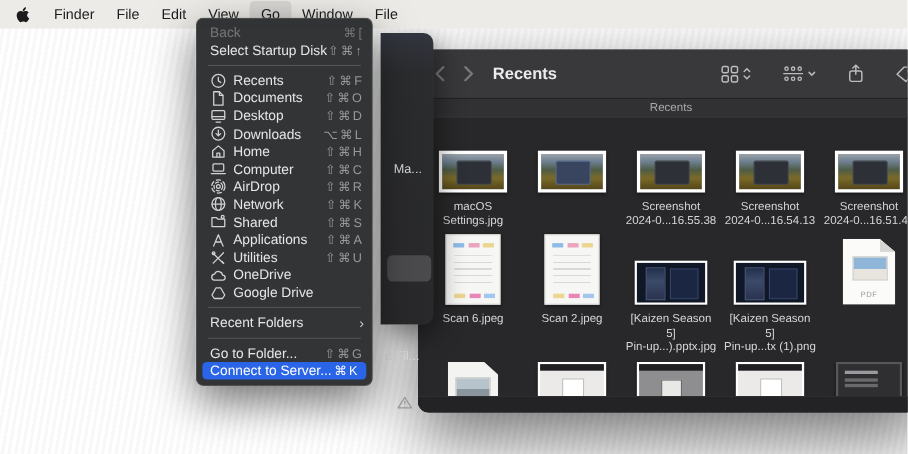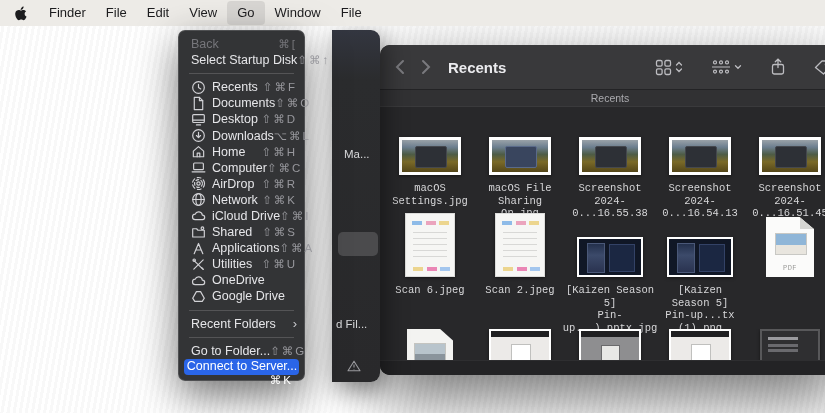--- a/index.html
+++ b/index.html
@@ -22,21 +22,21 @@
   
   .menubar { position:absolute; top:0; left:0; width:825px; height:26px;
     background:rgba(236,234,230,.96); display:flex; align-items:center;
     font-size:13px; color:#1c1c1e; z-index:50; }
   .menubar .apple { padding:0 12px 0 14px; display:flex; align-items:center; }
   .menubar .mb-item { padding:3px 10px; border-radius:4px; line-height:18px; }
   .menubar .mb-item.bold { font-weight:normal; }
   .menubar .mb-item.active { background:rgba(0,0,0,.09); }
 
   
-  .bg-dialog { position:absolute; left:332px; top:30px; width:48px; height:352px;
+  .bg-dialog { position:absolute; left:346px; top:30px; width:48px; height:265px;
     background:linear-gradient(180deg,#333640 0%, #2b2c2e 14%, #29292b 100%);
     border-radius:0 9px 9px 0; z-index:20;
     box-shadow:4px 8px 24px rgba(0,0,0,.45); }
   .bg-dialog .frag { position:absolute; color:#d8d9db; font-size:11.5px; white-space:nowrap; }
   .bg-dialog .frag1 { left:12px; top:118px; }
   .bg-dialog .frag2 { left:4px; top:288px; }
   .bg-dialog .mini-input { position:absolute; left:6px; top:202px; width:40px; height:24px;
     background:#4b4b4d; border:none; border-radius:5px; }
   .bg-dialog .warn { position:absolute; left:15px; top:330px; color:#9a9a9e; }
 
@@ -54,21 +54,21 @@
     display:flex; align-items:center; justify-content:center; }
   .fw-grouplabel { color:#ababaf; font-size:10.5px; }
   .fw-content { position:relative; height:calc(330px - 45px - 17px); background:#28282a; }
   .fw-bottom { position:absolute; left:0; right:0; bottom:0; height:15px;
     background:#232325; border-top:1px solid rgba(255,255,255,.05); z-index:5; }
 
   .file-row { position:absolute; left:0; width:460px; }
   .file-row.r1 { top:18px; }
   .file-row.r2 { top:106px; }
   .file-row.r3 { top:222px; height:32px; overflow:hidden; }
-  .cell { position:absolute; width:84px; display:flex; flex-direction:column; align-items:center;font-family:Liberation Mono, monospace; }
+  .cell { position:absolute; width:84px; display:flex; flex-direction:column; align-items:center; }
   .thumb-wrap { height:50px; display:flex; align-items:flex-end; justify-content:center; }
   .r2 .thumb-wrap { height:64px; }
   .r3 .thumb-wrap { height:48px; align-items:flex-start; }
   .flabel { margin-top:7px; text-align:center; font-size:10.5px; line-height:12.5px; color:#d6d6d8; }
 
   
   .th { position:relative; box-shadow:0 1px 3px rgba(0,0,0,.5); }
   .th-shot { width:62px; height:38px; border:3px solid #fff;
     background:linear-gradient(180deg,#9aa2a8 0%,#6d7f90 22%,#4e5c46 45%,#7a6a28 68%,#55471a 100%); }
   .th-shot::after { content:""; position:absolute; left:24%; top:18%; width:52%; height:62%;
@@ -103,31 +103,31 @@
     background:#fff; border:1px solid #c0c0be; }
   .th-window-gray { width:62px; height:44px; border:2px solid #fff; background:#8e8e90; }
   .th-window-gray::before { content:""; position:absolute; left:0; top:0; right:0; height:6px; background:#1f1f21; }
   .th-window-gray::after { content:""; position:absolute; left:34%; top:34%; width:30%; height:38%;
     background:#e8e8e6; border:1px solid #6a6a6c; }
   .th-dark-ui { width:60px; height:46px; border:2px solid #58585a; background:#2f2f31; }
   .th-dark-ui::before { content:""; position:absolute; left:6px; top:6px; width:30px; height:3px;
     background:#9a9a9e; box-shadow:0 7px 0 #6a6a6e, 0 12px 0 #6a6a6e, 0 26px 0 #9a9a9e, 14px 26px 0 #9a9a9e; }
 
   
-  .go-menu { position:absolute; left:178px; top:30px; width:127px;
+  .go-menu { position:absolute; left:178px; top:16px; width:161px;
     background:rgba(44,45,47,.97); border:1px solid rgba(255,255,255,.14);
     border-radius:7px; padding:5px 0; z-index:60;
     box-shadow:0 14px 40px rgba(0,0,0,.55);text-align:center; }
   .gm-item { height:16.1px; display:flex; align-items:center; padding:0 7px 0 12px;
     font-size:12.5px; color:#e6e6e9; position:relative; }
   .gm-item .gm-ic { width:21px; display:flex; align-items:center; color:#d2d2d6; flex:0 0 21px; }
   .gm-item .gm-label { white-space:nowrap; }
   .gm-item .gm-short { margin-left:auto; font-size:11.5px; color:#98989d; letter-spacing:2px; white-space:nowrap; }
   .gm-item.disabled .gm-label, .gm-item.disabled .gm-short { color:#76767b; }
-  .gm-item.hl { background:#2a65e8; border-radius:4px; margin:0 5px; padding:0 6px 0 7px;flex-direction:column; }
+  .gm-item.hl { background:#2a65e8; border-radius:4px; margin:0 5px; padding:0 6px 0 7px; }
   .gm-item.hl .gm-label, .gm-item.hl .gm-short { color:#fff; }
   .gm-sep { height:1px; background:rgba(255,255,255,.16); margin:5px 10px; }
   .gm-item .gm-sub { margin-left:auto; color:#c8c8cc; font-size:13px; }
 
   svg { display:block; }
 </style>
 </head>
 <body>
 
 <div class="wall-tex"></div>
@@ -227,24 +227,20 @@
           </div>
           <div class="flabel">
             <div>macOS</div>
             <div>Settings.jpg</div>
           </div>
         </div>
         <div class="cell" style="left: 98px;">
           <div class="thumb-wrap">
             <div class="th th-shot blue"></div>
           </div>
-          <div class="flabel">
-            <div>macOS File</div>
-            <div>Sharing On.jpg</div>
-          </div>
         </div>
         <div class="cell" style="left: 188px;">
           <div class="thumb-wrap">
             <div class="th th-shot"></div>
           </div>
           <div class="flabel">
             <div>Screenshot</div>
             <div>2024-0...16.55.38</div>
           </div>
         </div>
@@ -428,29 +424,20 @@
           <ellipse cx="8" cy="8" rx="2.8" ry="6.2"></ellipse>
           <path d="M1.8 8h12.4"></path>
         </svg>
       </span>
       <span class="gm-label">Network</span>
       <span class="gm-short">⇧⌘K</span>
     </div>
     <div class="gm-item">
       <span class="gm-ic">
         <svg width="15" height="15" viewBox="0 0 16 16" fill="none" stroke="currentColor" stroke-width="1.25" stroke-linecap="round" stroke-linejoin="round">
-          <path d="M4.6 12.4a2.9 2.9 0 0 1-.2-5.8 4 4 0 0 1 7.7 1 2.4 2.4 0 0 1 .2 4.8z"></path>
-        </svg>
-      </span>
-      <span class="gm-label">iCloud Drive</span>
-      <span class="gm-short">⇧⌘I</span>
-    </div>
-    <div class="gm-item">
-      <span class="gm-ic">
-        <svg width="15" height="15" viewBox="0 0 16 16" fill="none" stroke="currentColor" stroke-width="1.25" stroke-linecap="round" stroke-linejoin="round">
           <path d="M1.8 4h4.2l1.4 1.6h6.8v7.2H1.8z"></path>
           <circle cx="12.2" cy="3.4" r="1.4"></circle>
         </svg>
       </span>
       <span class="gm-label">Shared</span>
       <span class="gm-short">⇧⌘S</span>
     </div>
     <div class="gm-item">
       <span class="gm-ic">
         <svg width="15" height="15" viewBox="0 0 16 16" fill="none" stroke="currentColor" stroke-width="1.25" stroke-linecap="round" stroke-linejoin="round">

